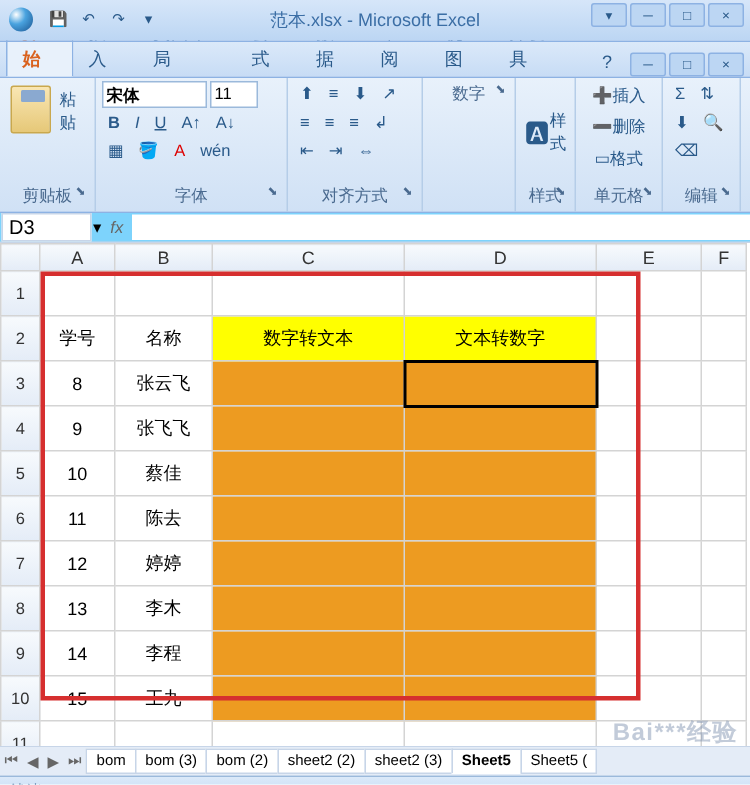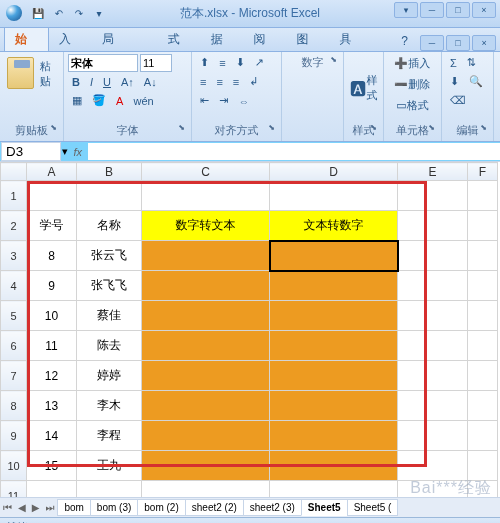--- a/index.html
+++ b/index.html
@@ -40,21 +40,21 @@
 .hdr-yellow{background:#ffff00!important;font-weight:normal}
 .orange{background:#ed9b21!important}
 .selcell{background:#ed9b21!important;outline:2px solid #000;outline-offset:-1px}
 .redbox{position:absolute;left:27px;top:19px;width:400px;height:286px;border:3px solid #d62f2f;pointer-events:none}
 .sheettabs{height:20px;background:#e4ecf7;border-top:1px solid #c7d5e8;display:flex;align-items:center;font-size:10px}
 .sheettabs .nav{padding:0 3px;color:#666;cursor:pointer}
 .sheettabs .st{padding:2px 6px;border:1px solid #c7d5e8;background:#fff;margin-right:-1px;cursor:pointer;white-space:nowrap}
 .sheettabs .st.active{background:#fff;font-weight:bold;border-bottom:1px solid #fff}
 .status{height:20px;background:linear-gradient(#dbe9f9,#bcd6f3);display:flex;align-items:center;font-size:11px;padding:0 6px;color:#2a5a8a;border-top:1px solid #9bb9db}
 .status .zoom{margin-left:auto;display:flex;align-items:center;gap:4px}
-.watermark{position:absolute;right:8px;bottom:24px;font-size:16px;color:rgba(120,140,170,.45);font-weight:normal;letter-spacing:1px}
+.watermark{position:absolute;right:8px;bottom:24px;font-size:16px;color:rgba(120,140,170,.45);font-weight:bold;letter-spacing:1px}
 </style>
 </head>
 <body>
 
 <div class="titlebar">
   <div class="logo"></div>
   <div class="qat">
     <span class="btn">💾</span>
     <span class="btn">↶</span>
     <span class="btn">↷</span>

